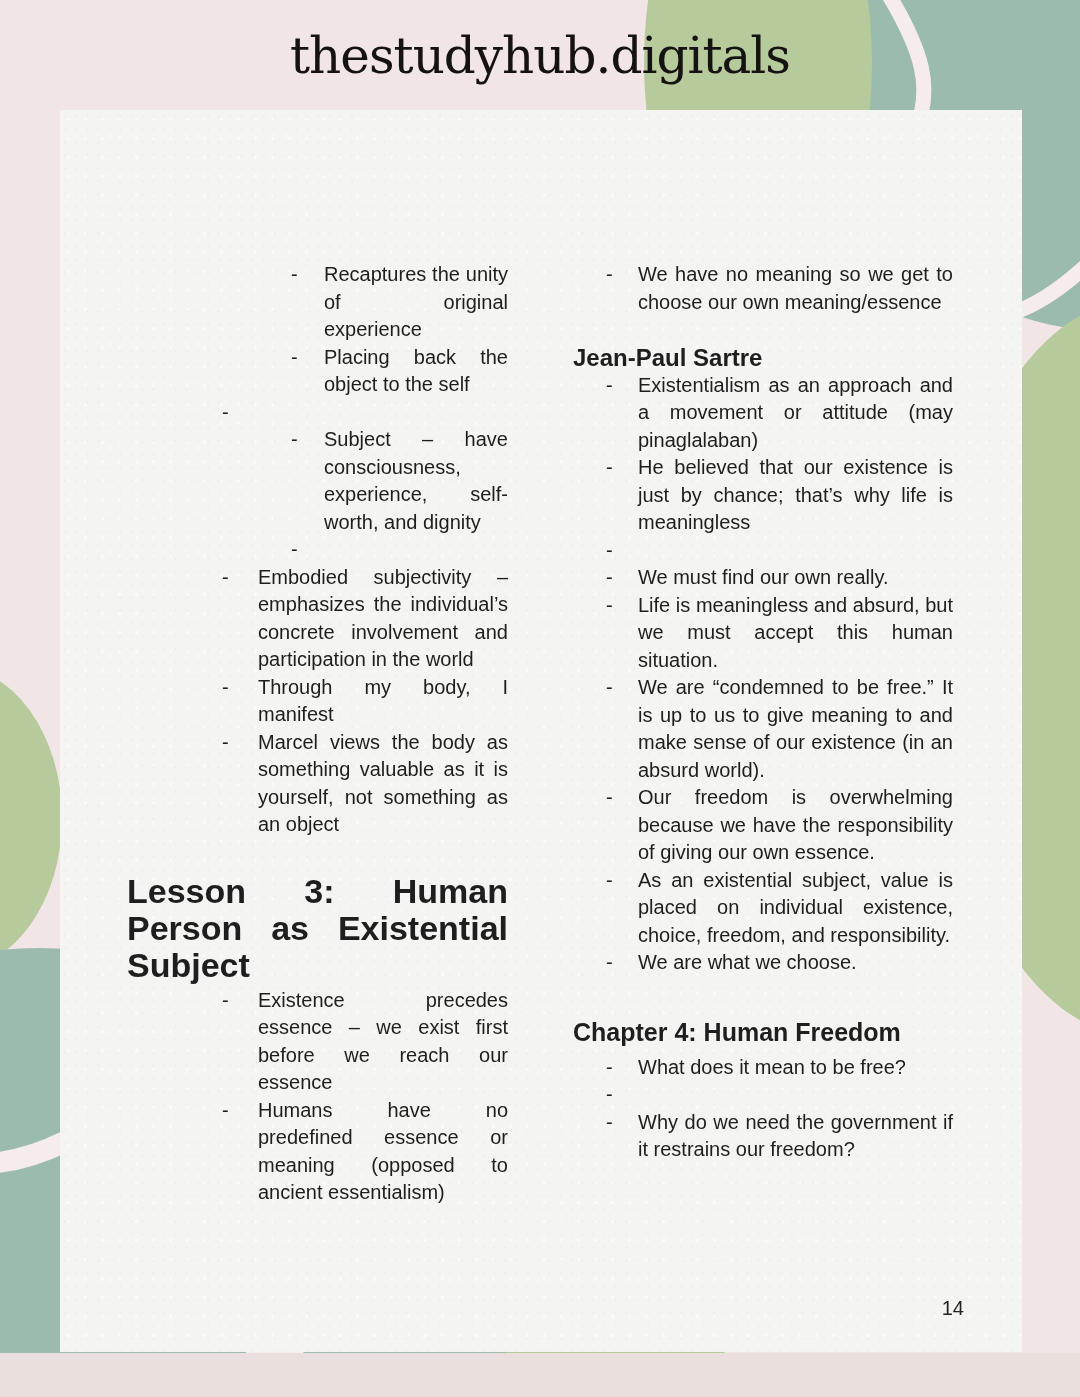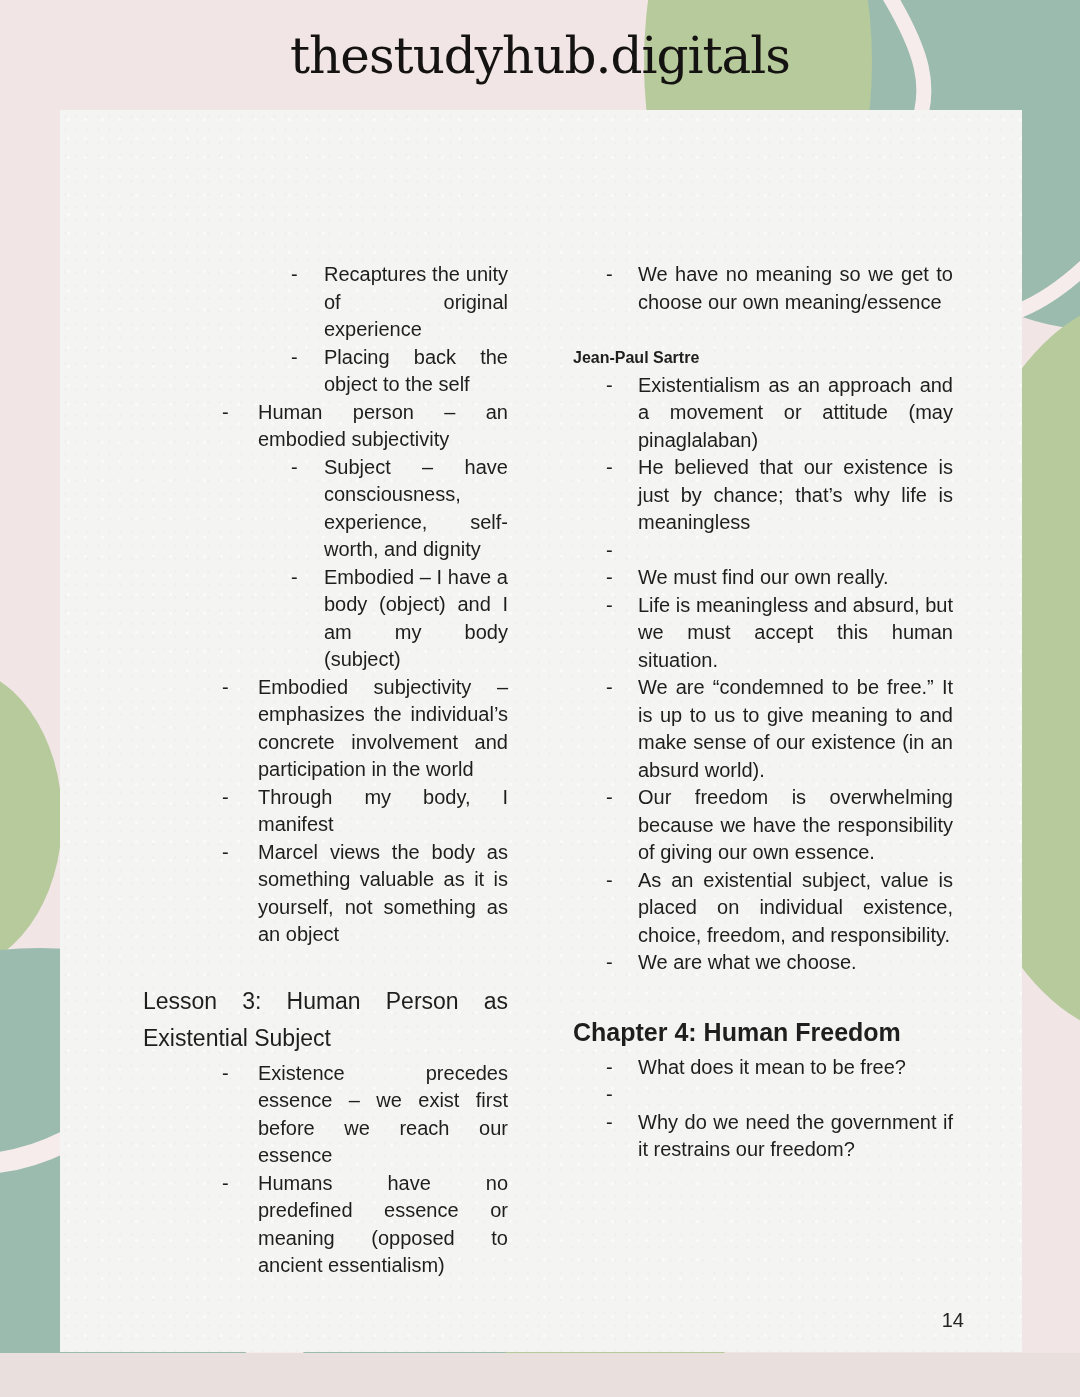--- a/index.html
+++ b/index.html
@@ -16,24 +16,24 @@
          background-size:11px 13px,17px 19px;}
   .col{position:absolute;top:151px;font-size:20px;line-height:27.5px;}
   .col-left{left:67px;width:381px;}   
   .col-right{left:513px;width:380px;} 
   .bullet{display:flex;align-items:flex-start;}
   .bullet .dash{flex:0 0 auto;}
   .col-left .lvl1{padding-left:95px;}  .col-left .lvl1 .dash{width:36px;}
   .col-left .lvl2{padding-left:164px;} .col-left .lvl2 .dash{width:33px;}
   .col-right .lvl1{padding-left:33px;} .col-right .lvl1 .dash{width:32px;}
   .btext{flex:1 1 auto;text-align:justify;}
-  .h-lesson{font-size:23px;line-height:37px;font-weight:400;margin:34px 0 3px 16px;text-align:justify;}
-  .h-sartre{font-size:16px;line-height:27.5px;font-weight:700;margin:28px 0 0 0;}
+  .h-lesson{font-size:34px;line-height:37px;font-weight:700;margin:34px 0 3px 0;text-align:justify;}
+  .h-sartre{font-size:24px;line-height:27.5px;font-weight:700;margin:28px 0 0 0;}
   .h-chapter{font-size:25px;line-height:38px;font-weight:700;margin:36px 0 3px 0;}
-  .pagenum{position:absolute;right:58px;bottom:20px;font-size:20px;color:#242424;}
+  .pagenum{position:absolute;right:58px;bottom:32px;font-size:20px;color:#242424;}
 </style>
 </head>
 <body>
 
 <div class="stage">
 
   <svg class="bg" width="1080" height="1397" viewBox="0 0 1080 1397" aria-hidden="true">
     <rect x="0" y="0" width="1080" height="1397" fill="#f1e5e5"></rect>
     <ellipse cx="1100" cy="30" rx="268" ry="300" fill="#9abbae"></ellipse>
     <path d="M887,-8 C922,50 934,88 915,132" fill="none" stroke="#f6eceb" stroke-width="15" stroke-linecap="round"></path>
@@ -56,29 +56,27 @@
       <div class="bullet lvl2">
         <span class="dash">-</span>
         <div class="btext">Recaptures the unity of original experience</div>
       </div>
       <div class="bullet lvl2">
         <span class="dash">-</span>
         <div class="btext">Placing back the object to the self</div>
       </div>
       <div class="bullet lvl1">
         <span class="dash">-</span>
-        <div class="btext">Human person – an embodied subjectivity</div>
       </div>
       <div class="bullet lvl2">
         <span class="dash">-</span>
         <div class="btext">Subject – have consciousness, experience, self-worth, and dignity</div>
       </div>
       <div class="bullet lvl2">
         <span class="dash">-</span>
-        <div class="btext">Embodied – I have a body (object) and I am my body (subject)</div>
       </div>
       <div class="bullet lvl1">
         <span class="dash">-</span>
         <div class="btext">Embodied subjectivity – emphasizes the individual’s concrete involvement and participation in the world</div>
       </div>
       <div class="bullet lvl1">
         <span class="dash">-</span>
         <div class="btext">Through my body, I manifest</div>
       </div>
       <div class="bullet lvl1">

